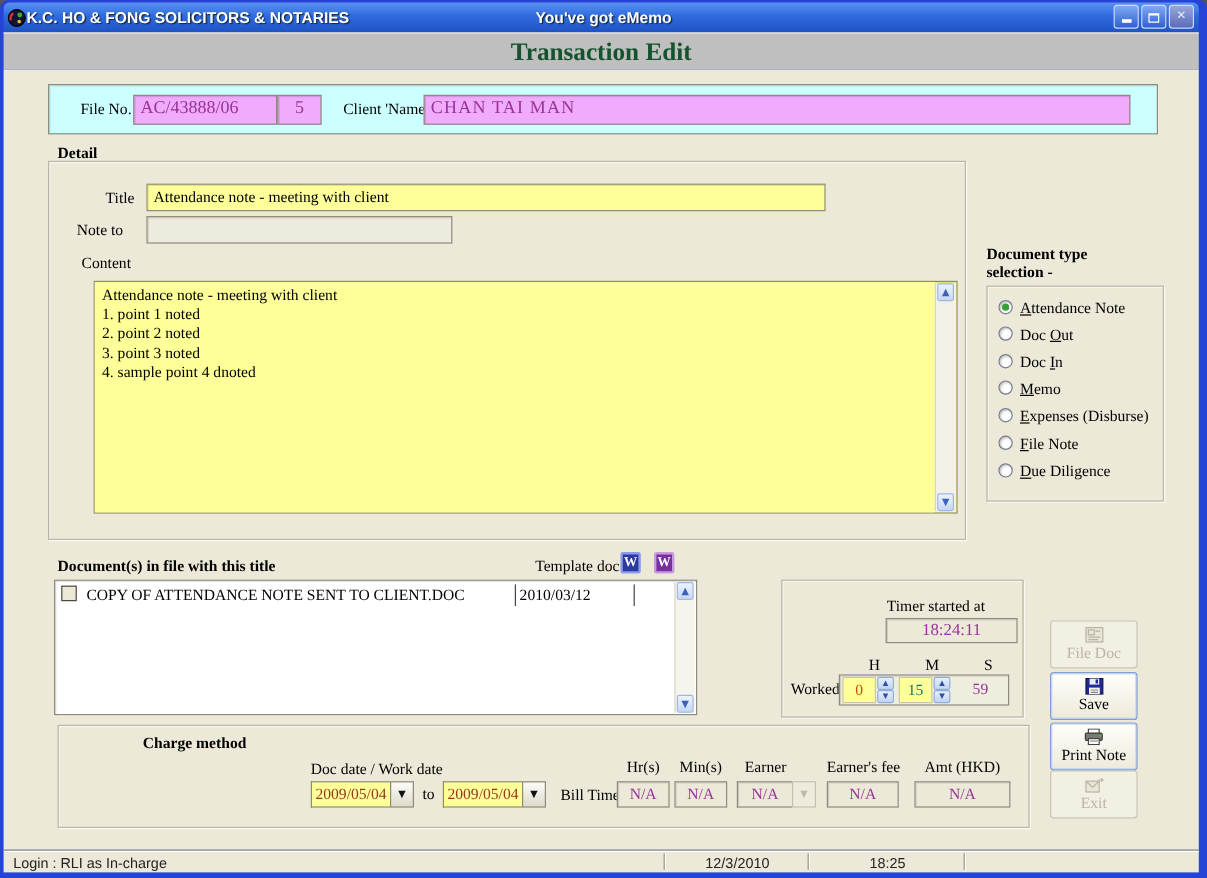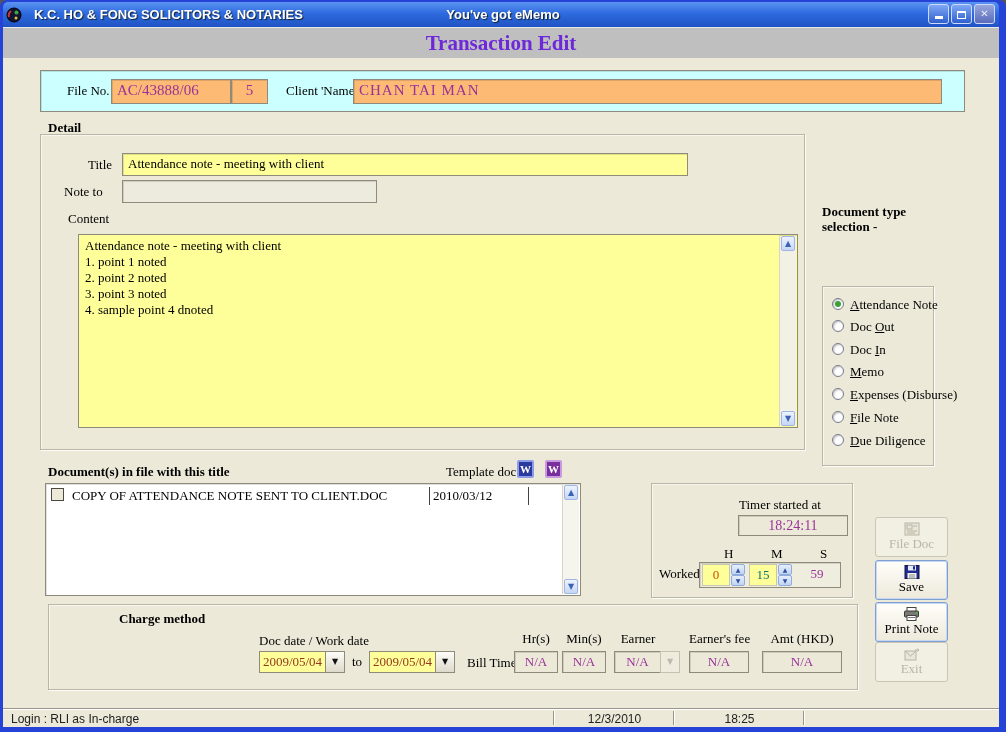--- a/index.html
+++ b/index.html
@@ -5,39 +5,39 @@
   html,body{margin:0;padding:0;background:#555;}
   *{box-sizing:border-box;}
   #win{position:relative;width:1006px;height:732px;background:#2543D6;
        font-family:"Liberation Serif","DejaVu Serif",serif;overflow:hidden;border-radius:7px 7px 0 0;}
   .abs{position:absolute;}
   
   #titlebar{left:3px;top:2px;width:996px;height:25px;border-radius:5px 5px 0 0;
     background:linear-gradient(to bottom,#5B93F2 0%,#2E6BDF 45%,#1F53C4 100%);
     display:flex;align-items:center;color:#fff;
     font-family:"Liberation Sans","DejaVu Sans",sans-serif;font-weight:bold;font-size:13px;}
-  .tb-title{margin-left:12px;text-shadow:1px 1px 1px #123;}
+  .tb-title{margin-left:0;text-shadow:1px 1px 1px #123;}
   .tb-center{position:absolute;left:355px;width:290px;text-align:center;text-shadow:1px 1px 1px #123;}
   .winbtns{position:absolute;right:4px;top:2px;display:flex;}
   .tbtn{width:21px;height:20px;margin-left:2px;border-radius:3px;border:1px solid #CDD9F8;
     background:linear-gradient(#7FA8F4,#3060CF);display:flex;align-items:flex-end;justify-content:center;
     color:#fff;font-size:10px;line-height:10px;}
   .tbtn .mingl{width:8px;height:3px;background:#fff;margin:0 0 4px 0;}
   .tbtn .maxgl{width:9px;height:8px;border:1px solid #fff;border-top:2px solid #fff;margin-bottom:4px;}
   .tbtn.closeb{background:linear-gradient(#97A6DD,#5B6BBA);align-items:center;color:#E7EAF8;font-weight:bold;}
   
   #hstrip{left:3px;top:27px;width:996px;height:31px;background:#BFBFBF;border-top:1px solid #E8E8E8;
     display:flex;align-items:center;justify-content:center;}
-  #pagetitle{color:#6d28d9;font-size:21px;font-weight:bold;}
+  #pagetitle{color:#14532d;font-size:21px;font-weight:bold;}
   
   #main{left:3px;top:58px;width:996px;height:650px;background:#ECE9D8;}
   .lbl{position:absolute;font-size:13px;color:#000;white-space:nowrap;}
   .blbl{font-weight:bold;}
   .sunk{border:1px solid #8E8B7C;box-shadow:inset 1px 1px 0 rgba(0,0,0,.12);}
-  .fld{position:absolute;background:#fdba74;font-size:15px;color:#993399;padding:2px 5px;overflow:hidden;white-space:nowrap;}
+  .fld{position:absolute;background:#f0abfc;font-size:15px;color:#993399;padding:2px 5px;overflow:hidden;white-space:nowrap;}
   .ybg{background:#FFFF99;}
   .gbox{position:absolute;border:1px solid #BAB6A5;box-shadow:1px 1px 0 rgba(255,255,255,.85),inset 1px 1px 0 rgba(255,255,255,.6);}
   .radio{position:absolute;width:12px;height:12px;border-radius:50%;background:#fff;border:1px solid #767A8C;box-shadow:inset 1px 1px 2px rgba(0,0,0,.25);}
   .radio.on::after{content:"";position:absolute;left:2px;top:2px;width:6px;height:6px;border-radius:50%;background:#37A337;}
   .u{text-decoration:underline;}
   .opt-lbl{position:absolute;font-size:13px;white-space:nowrap;}
   
   .vsb{position:absolute;top:1px;right:1px;bottom:1px;width:17px;background:#F3F1E6;border-left:1px solid #D8D5C5;}
   .sbtn{position:absolute;left:1px;width:14px;height:15px;background:linear-gradient(#EDF3FD,#C6D7F4);
     border:1px solid #9DB6E4;border-radius:2px;color:#3B62B5;font-size:8px;line-height:13px;text-align:center;
@@ -131,21 +131,21 @@
 3. point 3 noted
 4. sample point 4 dnoted</textarea>
       <div class="vsb">
         <div class="sbtn sup">▲</div>
         <div class="sbtn sdn">▼</div>
       </div>
     </div>
 
     <span class="lbl blbl" style="left:819px;top:146px;">Document type</span>
     <span class="lbl blbl" style="left:819px;top:161px;">selection -</span>
-    <div class="gbox" style="left:819px;top:180px;width:112px;height:180px;margin-top:48px;">
+    <div class="gbox" style="left:819px;top:180px;width:148px;height:180px;">
       <div>
         <span class="radio on" style="left:9px;top:11px;"></span>
         <span class="opt-lbl" style="left:27px;top:10px;"><span></span><span class="u">A</span><span>ttendance Note</span></span>
       </div>
       <div>
         <span class="radio" style="left:9px;top:33px;"></span>
         <span class="opt-lbl" style="left:27px;top:32px;"><span>Doc </span><span class="u">O</span><span>ut</span></span>
       </div>
       <div>
         <span class="radio" style="left:9px;top:56px;"></span>

